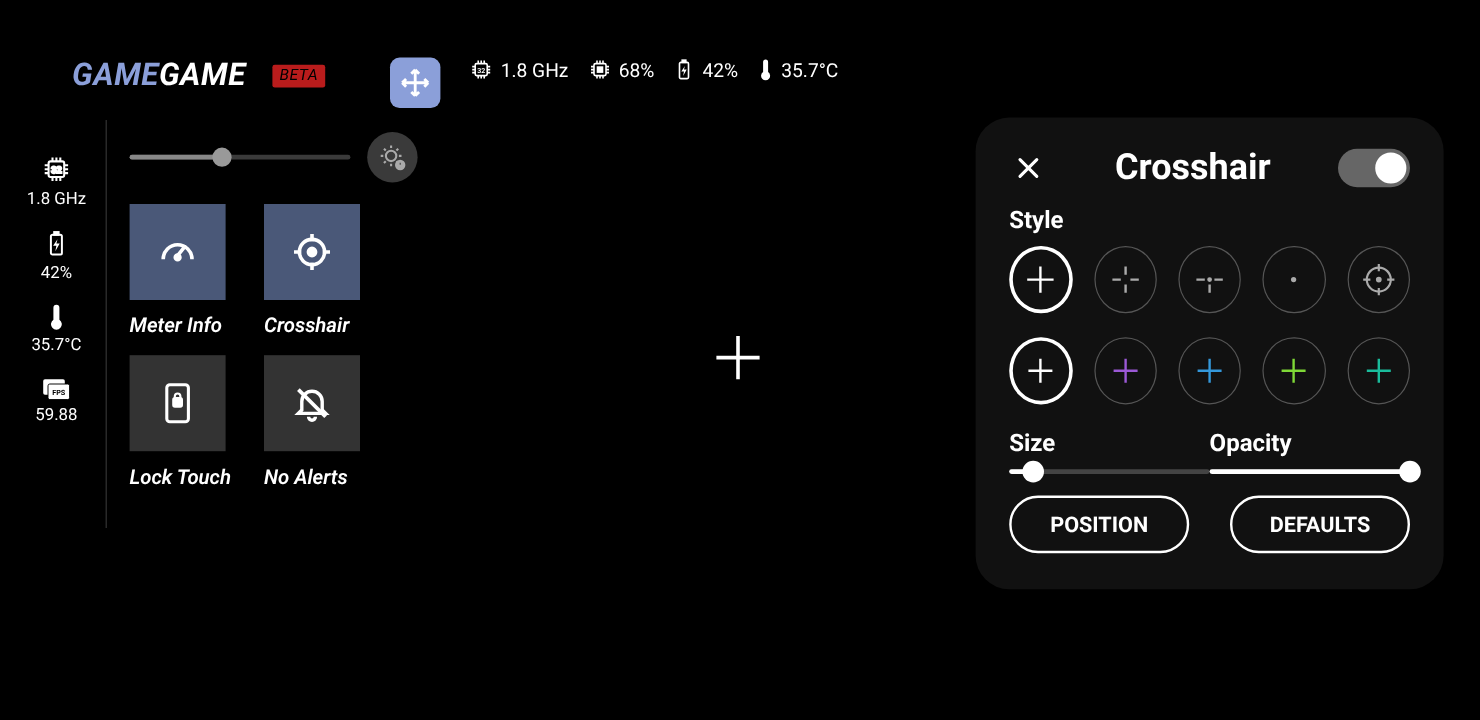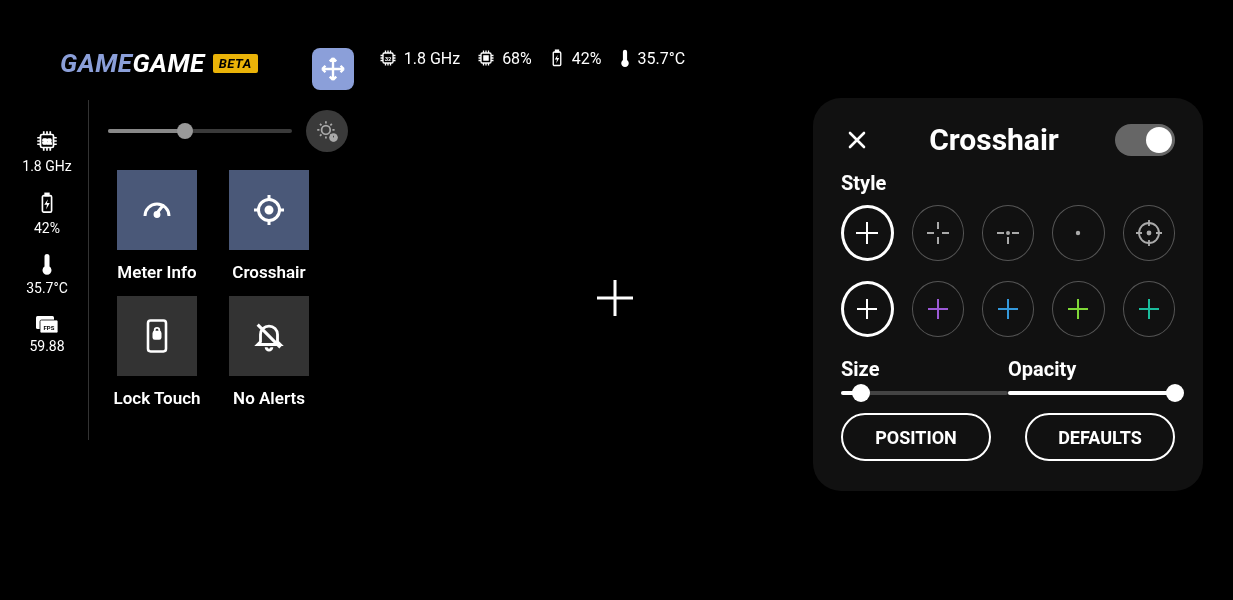--- a/index.html
+++ b/index.html
@@ -1,40 +1,40 @@
 <!DOCTYPE html>
 <html><head>
 <meta charset="utf-8">
 <style>
 * { margin:0; padding:0; box-sizing:border-box; font-family:-apple-system,BlinkMacSystemFont,"Segoe UI",Roboto,sans-serif; }
 body { background:#000; color:#fff; width:1233px; height:600px; overflow:hidden; position:relative; }
 .topbar { position:absolute; top:48px; left:60px; display:flex; align-items:flex-start; gap:24px; }
 .logo { display:flex; align-items:center; font-size:26px; font-weight:700; letter-spacing:0.5px; }
 .logo-game { color:#8b9fd9; font-style:italic; }
 .logo-panel { color:#fff; font-style:italic; }
-.badge { background:#eab308; color:#000; font-size:13px; font-weight:700; padding:2px 6px; margin-left:8px; border-radius:2px; font-style:italic; }
+.badge { background:#b91c1c; color:#000; font-size:13px; font-weight:400; padding:2px 6px; margin-left:22px; border-radius:2px; font-style:italic; }
 .move-btn { width:42px; height:42px; background:#8b9fd9; border-radius:8px; display:flex; align-items:center; justify-content:center; margin-left:30px; }
 .stats { display:flex; align-items:center; gap:16px; font-size:16px; color:#fff; }
 .stat-item { display:flex; align-items:center; gap:6px; }
 
 .sidebar { position:absolute; top:128px; left:14px; width:66px; display:flex; flex-direction:column; align-items:center; gap:16px; }
 .sidebar-item { display:flex; flex-direction:column; align-items:center; gap:4px; }
 .sidebar-item span { font-size:14px; }
 
 .vline { position:absolute; top:100px; left:88px; width:1px; height:340px; background:#333; }
 
 .panel-left { position:absolute; top:110px; left:108px; width:240px; }
 .bright-row { display:flex; align-items:center; gap:14px; margin-bottom:18px; }
 .bright-slider { flex:1; height:4px; background:#3a3a3a; border-radius:2px; position:relative; }
 .bright-slider .fill { position:absolute; height:4px; background:#888; border-radius:2px; }
 .bright-slider .thumb { position:absolute; width:16px; height:16px; background:#999; border-radius:50%; top:-6px; transform:translateX(-50%); }
 .bright-icon { width:42px; height:42px; background:#3a3a3a; border-radius:50%; display:flex; align-items:center; justify-content:center; }
 
 .tiles { display:grid; grid-template-columns:98px 98px; gap:14px; }
-.tile { display:flex; flex-direction:column; align-items:center; gap:12px; }
+.tile { display:flex; flex-direction:column; align-items:flex-start; gap:12px;font-style:italic; }
 .tile-btn { width:80px; height:80px; display:flex; align-items:center; justify-content:center; }
 .tile-blue { background:#4a5878; }
 .tile-gray { background:#333; }
 .tile-label { font-size:17px; font-weight:600; white-space:nowrap; }
 
 .center-cross { position:absolute; top:300px; left:615px; transform:translate(-50%,-50%); }
 
 .panel-right { position:absolute; top:98px; right:30px; width:390px; background:#111; border-radius:28px; padding:24px 28px 30px; }
 .pr-header { display:flex; align-items:center; margin-bottom:14px; }
 .pr-close { width:32px; height:32px; display:flex; align-items:center; justify-content:center; cursor:pointer; }

